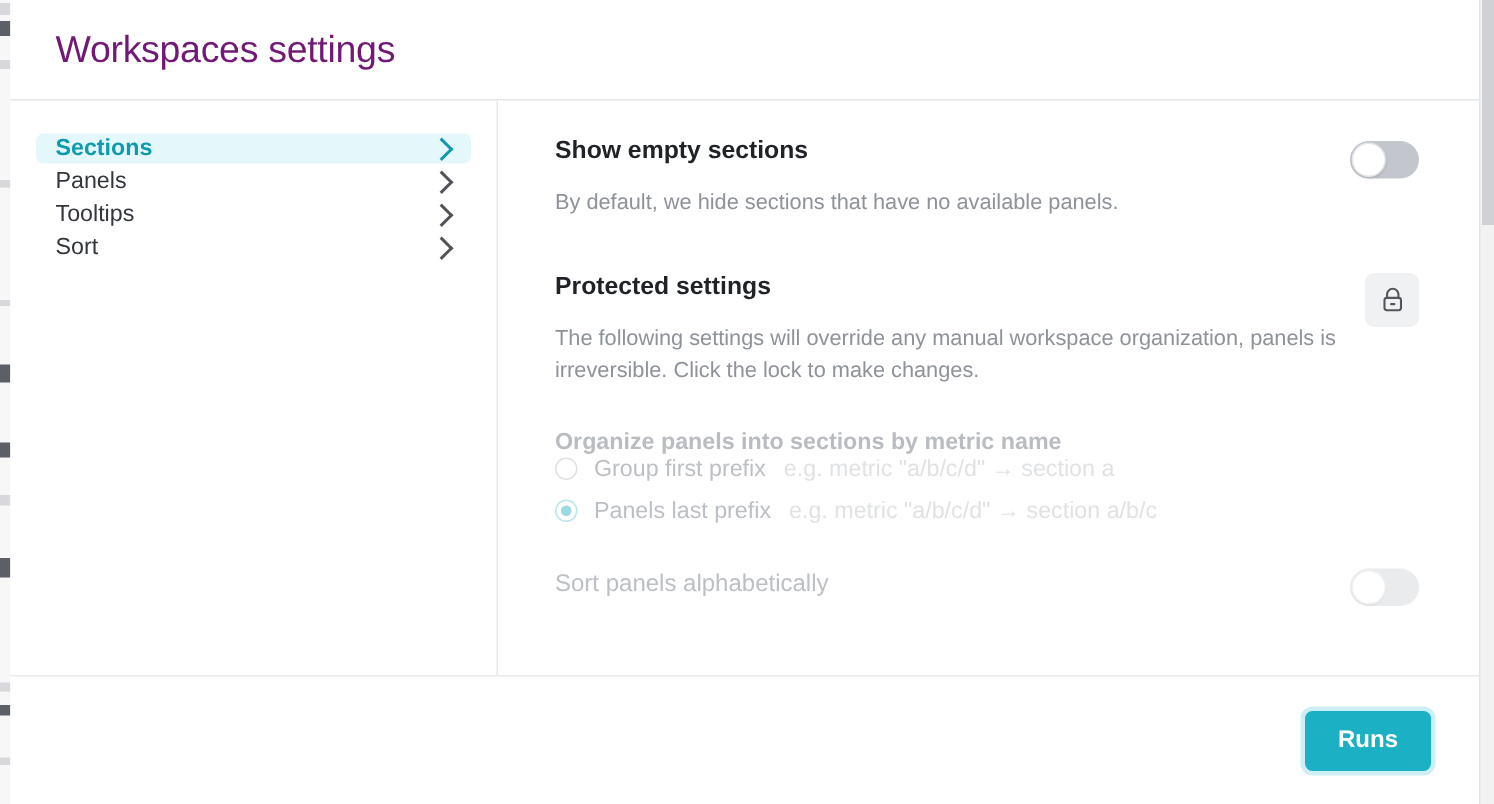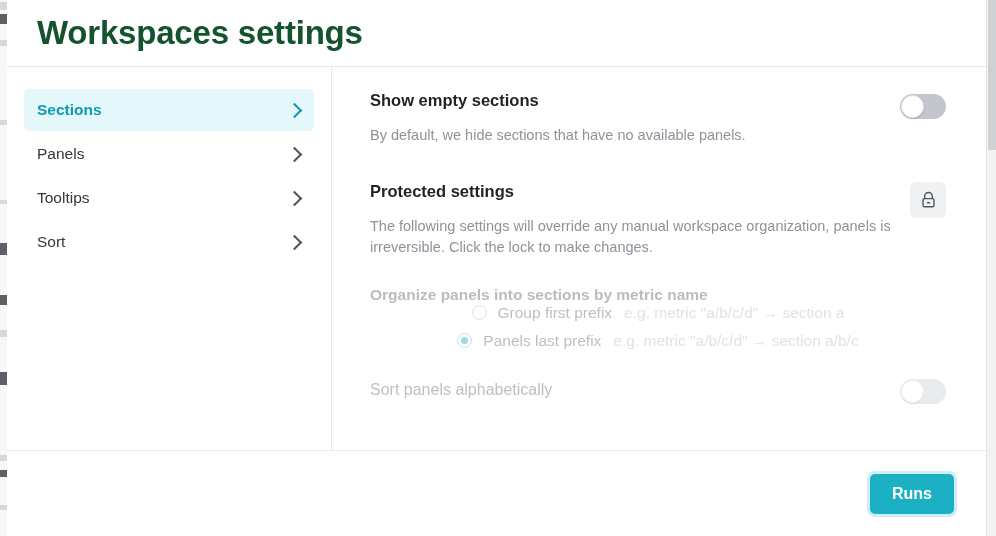--- a/index.html
+++ b/index.html
@@ -48,43 +48,43 @@
   .modal-header {
     height: 67px;
     min-height: 67px;
     border-bottom: 1px solid #e6e7e9;
     display: flex;
     align-items: center;
     padding: 0 30px;
     box-sizing: border-box;
   }
   .modal-title {
-    font-size: 33px;
-    font-weight: 700;
+    font-size: 25px;
+    font-weight: 400;
     letter-spacing: -0.2px;
-    color: #14532d;
+    color: #701a75;
   }
 
   
   .modal-body {
     flex: 1;
     display: flex;
     min-height: 0;
     position: relative;
   }
   .sidebar {
     width: 325px;
     min-width: 325px;
     box-sizing: border-box;
     padding: 22px 17px 0 17px;
     border-right: 1px solid #e6e7e9;
     height: 383px;
   }
   .side-item {
-    height: 42px;
+    height: 20px;
     border-radius: 5px;
     display: flex;
     align-items: center;
     justify-content: space-between;
     padding: 0 14px 0 13px;
     margin-bottom: 2px;
     cursor: pointer;
     color: #33363c;
     font-size: 15.5px;
   }
@@ -174,21 +174,20 @@
   .group-label {
     font-size: 15.5px;
     font-weight: 600;
     color: #b9bcc1;
   }
   .radio-row {
     display: flex;
     align-items: center;
     margin-bottom: 10px;
     cursor: default;
-    justify-content: center;
   }
   .radio {
     width: 15px; height: 15px;
     border-radius: 50%;
     border: 1.5px solid #dfe1e4;
     box-sizing: border-box;
     margin-right: 11px;
     flex: 0 0 auto;
     background: #fff;
     position: relative;

